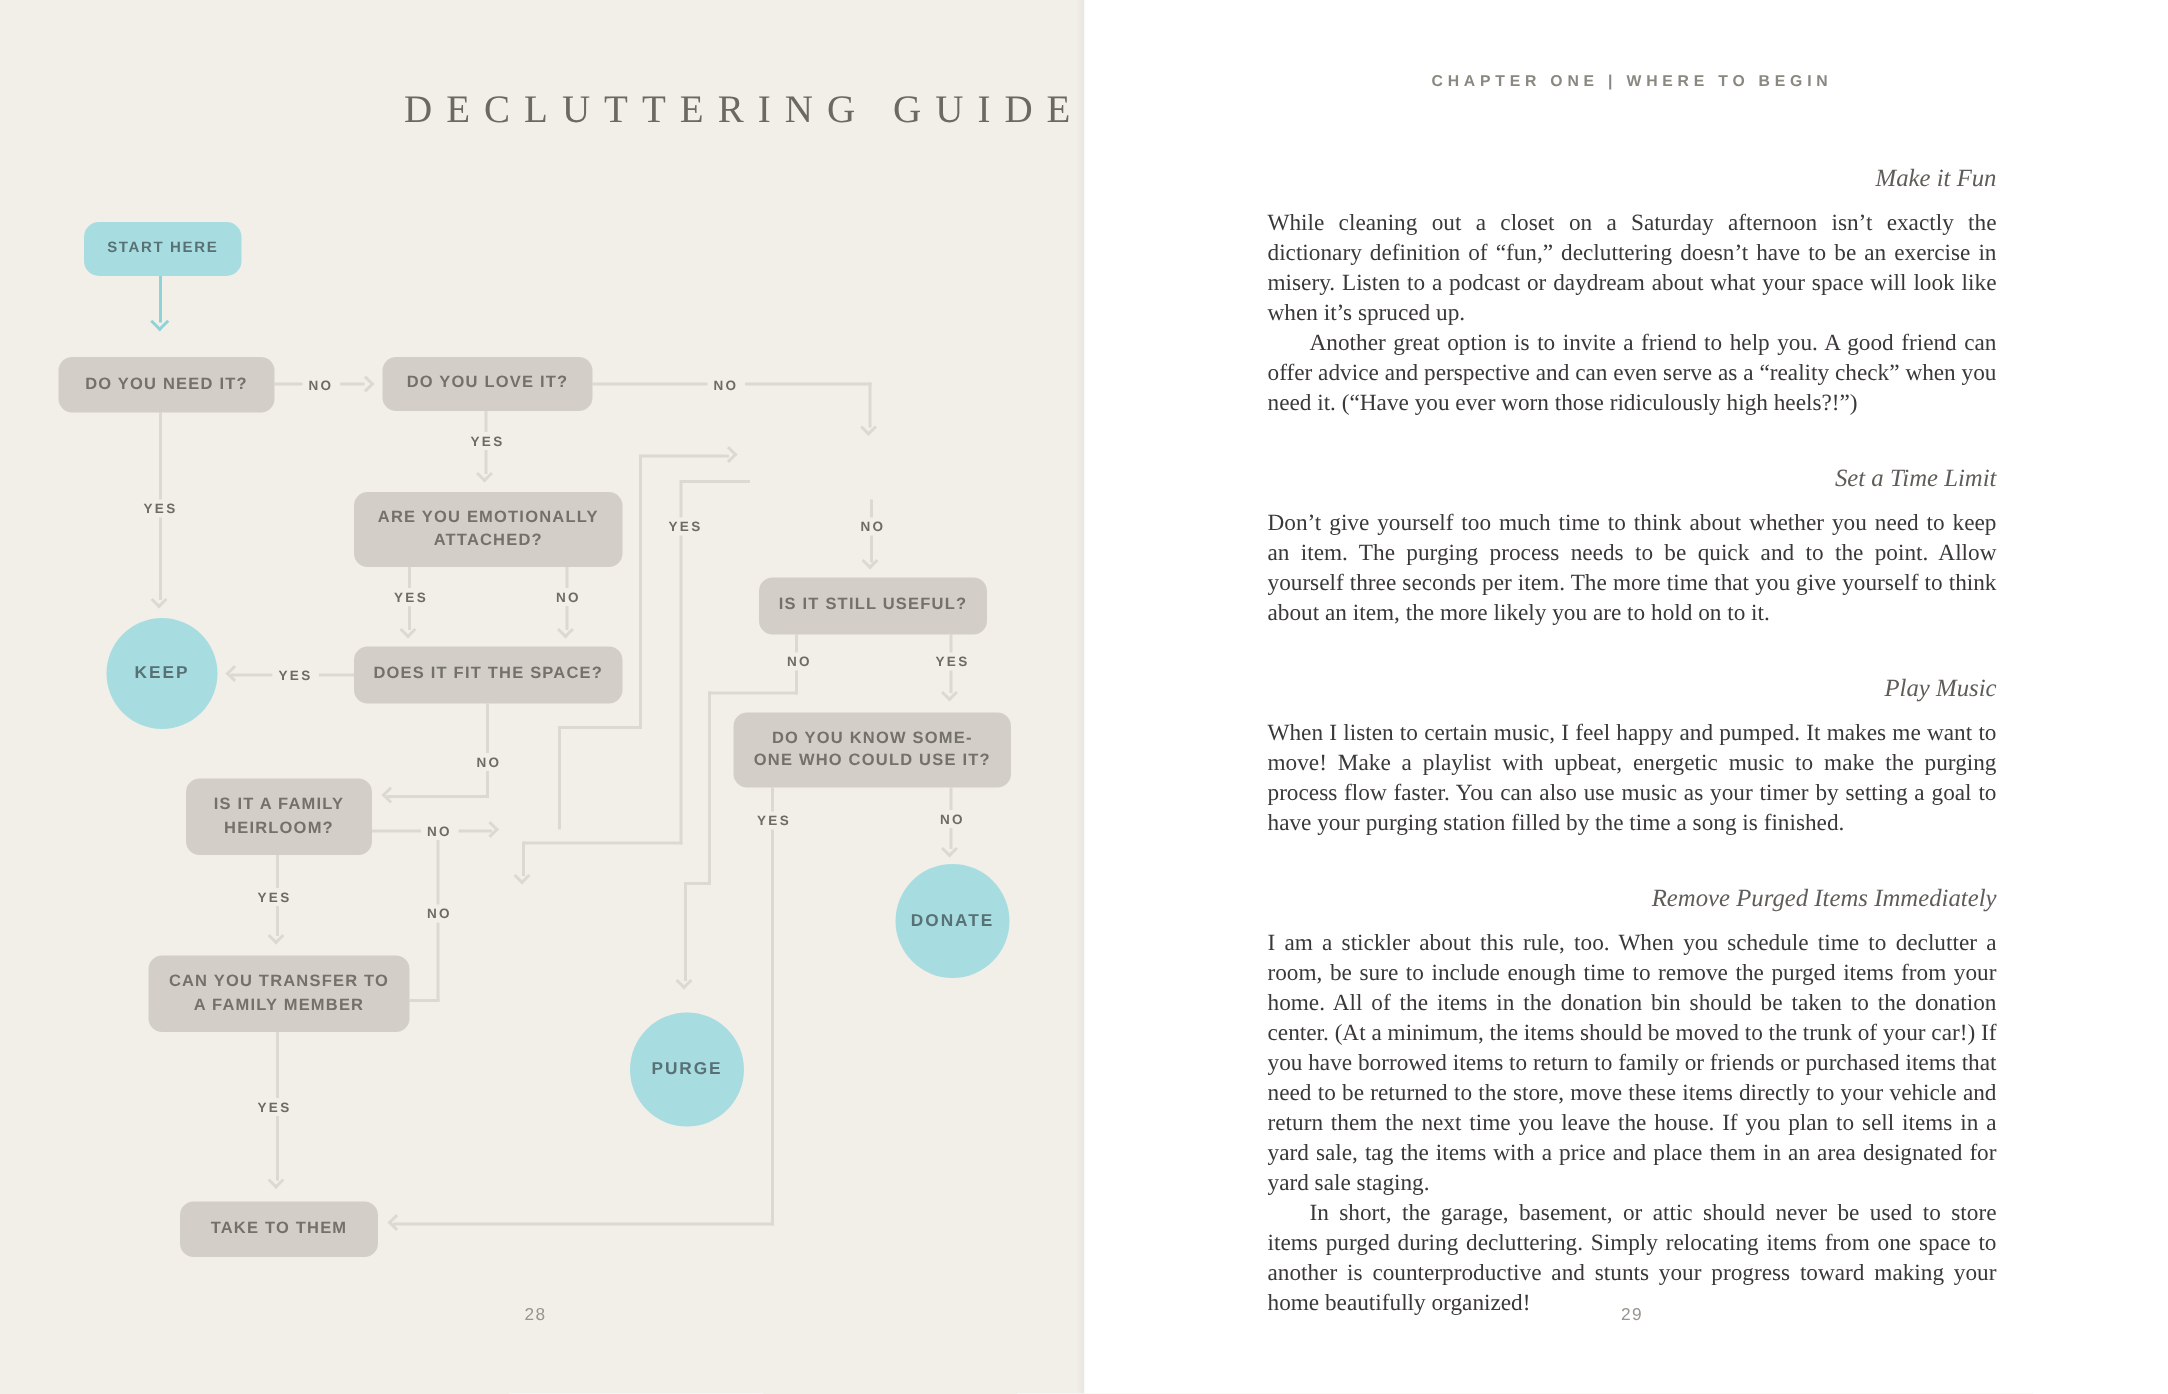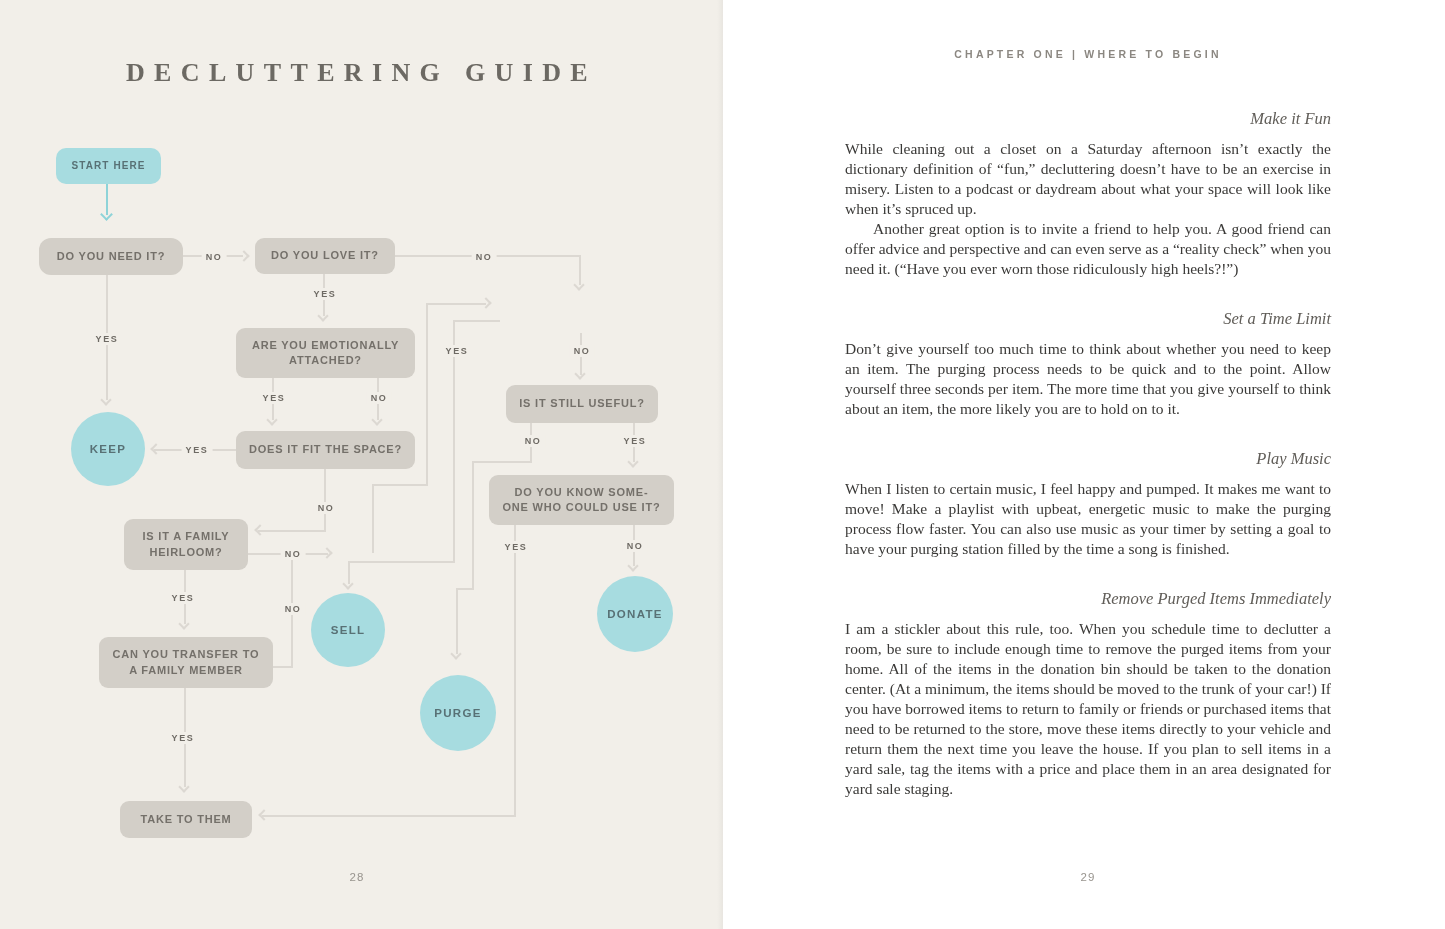--- a/index.html
+++ b/index.html
@@ -12,22 +12,22 @@
   html,body{width:1445px;height:929px;overflow:hidden;}
   body{font-family:"Liberation Sans",sans-serif;position:relative;}
 
   .page{position:absolute;top:0;height:929px;}
   .page-left{left:0;width:723px;background:var(--left-bg);}
   .page-left::after{content:"";position:absolute;right:0;top:0;width:6px;height:100%;
     background:linear-gradient(to right, rgba(0,0,0,0), rgba(0,0,0,0.04));}
   .page-right{left:723px;width:722px;background:var(--right-bg);}
 
   
-  .guide-title{position:absolute;left:0;top:58px;width:723px;text-align:center;
-    font-family:"Liberation Serif",serif;font-size:26px;font-weight:700;
+  .guide-title{position:absolute;left:0;top:58px;width:723px;text-align:right;
+    font-family:"Liberation Serif",serif;font-size:26px;font-weight:400;
     letter-spacing:0.36em;color:var(--title-text);}
 
   .node{position:absolute;background:var(--box-gray);border-radius:9px;z-index:2;
     display:flex;align-items:center;justify-content:center;text-align:center;
     color:var(--box-text);font-size:11px;font-weight:bold;letter-spacing:0.8px;
     line-height:1.4;white-space:pre-line;}
   .node.start{background:var(--teal);color:var(--circle-text);border-radius:10px;
     font-size:10px;letter-spacing:1.1px;}
   .circle{position:absolute;background:var(--teal);border-radius:50%;z-index:2;
     display:flex;align-items:center;justify-content:center;color:var(--circle-text);
@@ -156,36 +156,35 @@
   <span class="lbl" style="left:197px;top:450px;">YES</span>
   <span class="lbl" style="left:326px;top:508px;">NO</span>
   <span class="lbl" style="left:516px;top:547px;">YES</span>
   <span class="lbl" style="left:635px;top:546px;">NO</span>
   <span class="lbl" style="left:293px;top:554px;">NO</span>
   <span class="lbl" style="left:183px;top:598px;">YES</span>
   <span class="lbl" style="left:293px;top:609px;">NO</span>
   <span class="lbl" style="left:183px;top:738px;">YES</span>
 
   <div class="node start" style="left:56px;top:148px;width:105px;height:36px;">START HERE</div>
-  <div class="node" style="left:39px;top:238px;width:144px;height:37px;border-radius:12px;">DO YOU NEED IT?</div>
+  <div class="node" style="left:39px;top:238px;width:144px;height:37px;">DO YOU NEED IT?</div>
   <div class="node" style="left:255px;top:238px;width:140px;height:36px;">DO YOU LOVE IT?</div>
   <div class="node" style="left:236px;top:328px;width:179px;height:50px;">ARE YOU EMOTIONALLY
 ATTACHED?</div>
   <div class="node" style="left:236px;top:431px;width:179px;height:38px;">DOES IT FIT THE SPACE?</div>
   <div class="node" style="left:506px;top:385px;width:152px;height:38px;">IS IT STILL USEFUL?</div>
   <div class="node" style="left:489px;top:475px;width:185px;height:50px;">DO YOU KNOW SOME-
 ONE WHO COULD USE IT?</div>
   <div class="node" style="left:124px;top:519px;width:124px;height:51px;">IS IT A FAMILY
 HEIRLOOM?</div>
   <div class="node" style="left:99px;top:637px;width:174px;height:51px;">CAN YOU TRANSFER TO
 A FAMILY MEMBER</div>
   <div class="node" style="left:120px;top:801px;width:132px;height:37px;">TAKE TO THEM</div>
 
   <div class="circle" style="left:71px;top:412px;width:74px;height:74px;">KEEP</div>
-  <div class="circle" style="left:311px;top:593px;width:74px;height:74px;">SELL</div>
   <div class="circle" style="left:420px;top:675px;width:76px;height:76px;">PURGE</div>
   <div class="circle" style="left:597px;top:576px;width:76px;height:76px;">DONATE</div>
 
   <div class="pagenum l">28</div>
 </div>
 
 <div class="page page-right">
 
   <div class="chapter-header">CHAPTER ONE | WHERE TO BEGIN</div>
 
@@ -203,18 +202,19 @@
     </div>
 
     <div class="section">
       <h3>Play Music</h3>
       <p>When I listen to certain music, I feel happy and pumped. It makes me want to move! Make a playlist with upbeat, energetic music to make the purging process flow faster. You can also use music as your timer by setting a goal to have your purging station filled by the time a song is finished.</p>
     </div>
 
     <div class="section">
       <h3>Remove Purged Items Immediately</h3>
       <p>I am a stickler about this rule, too. When you schedule time to declutter a room, be sure to include enough time to remove the purged items from your home. All of the items in the donation bin should be taken to the donation center. (At a minimum, the items should be moved to the trunk of your car!) If you have borrowed items to return to family or friends or purchased items that need to be returned to the store, move these items directly to your vehicle and return them the next time you leave the house. If you plan to sell items in a yard sale, tag the items with a price and place them in an area designated for yard sale staging.</p>
+      <p class="indent">In short, the garage, basement, or attic should never be used to store items purged during decluttering. Simply relocating items from one space to another is counterproductive and stunts your progress toward making your home beautifully organized!</p>
     </div>
 
   </div>
 
   <div class="pagenum r">29</div>
 </div>
 
 </body></html>

